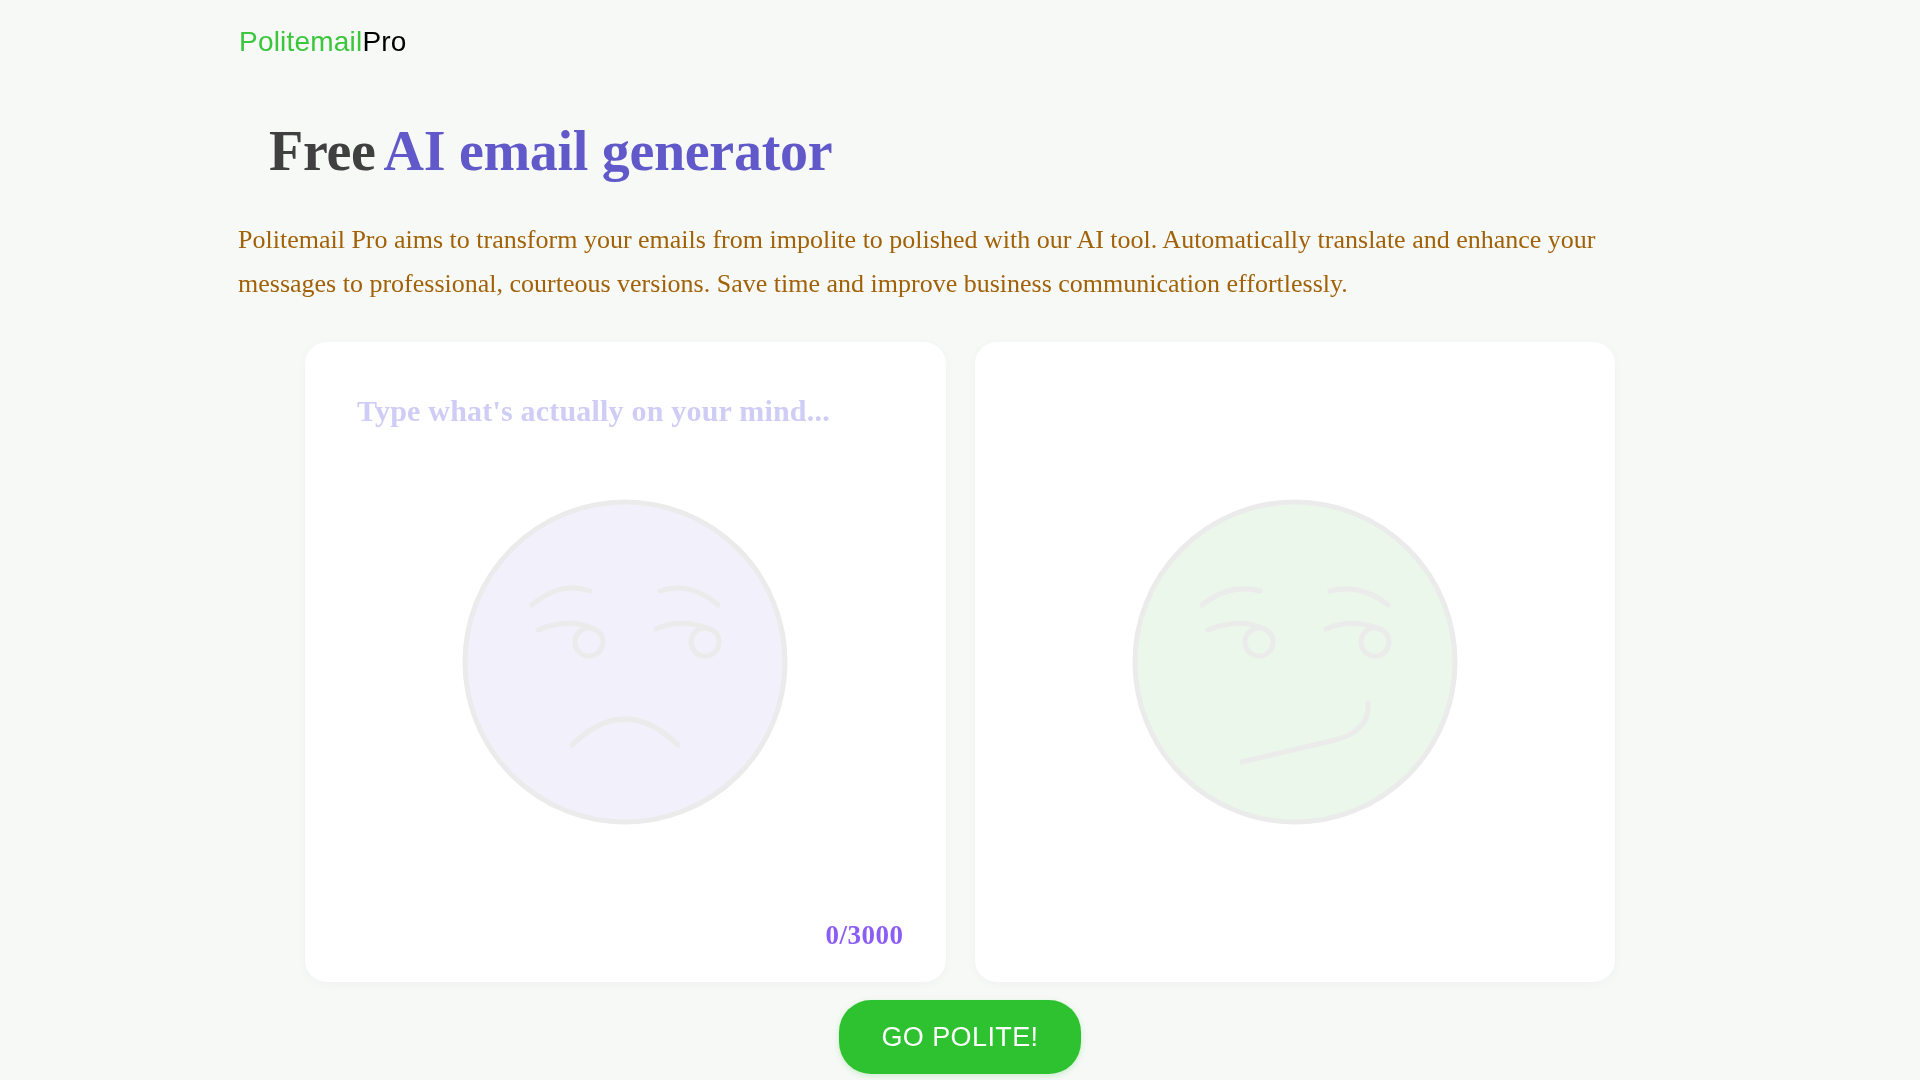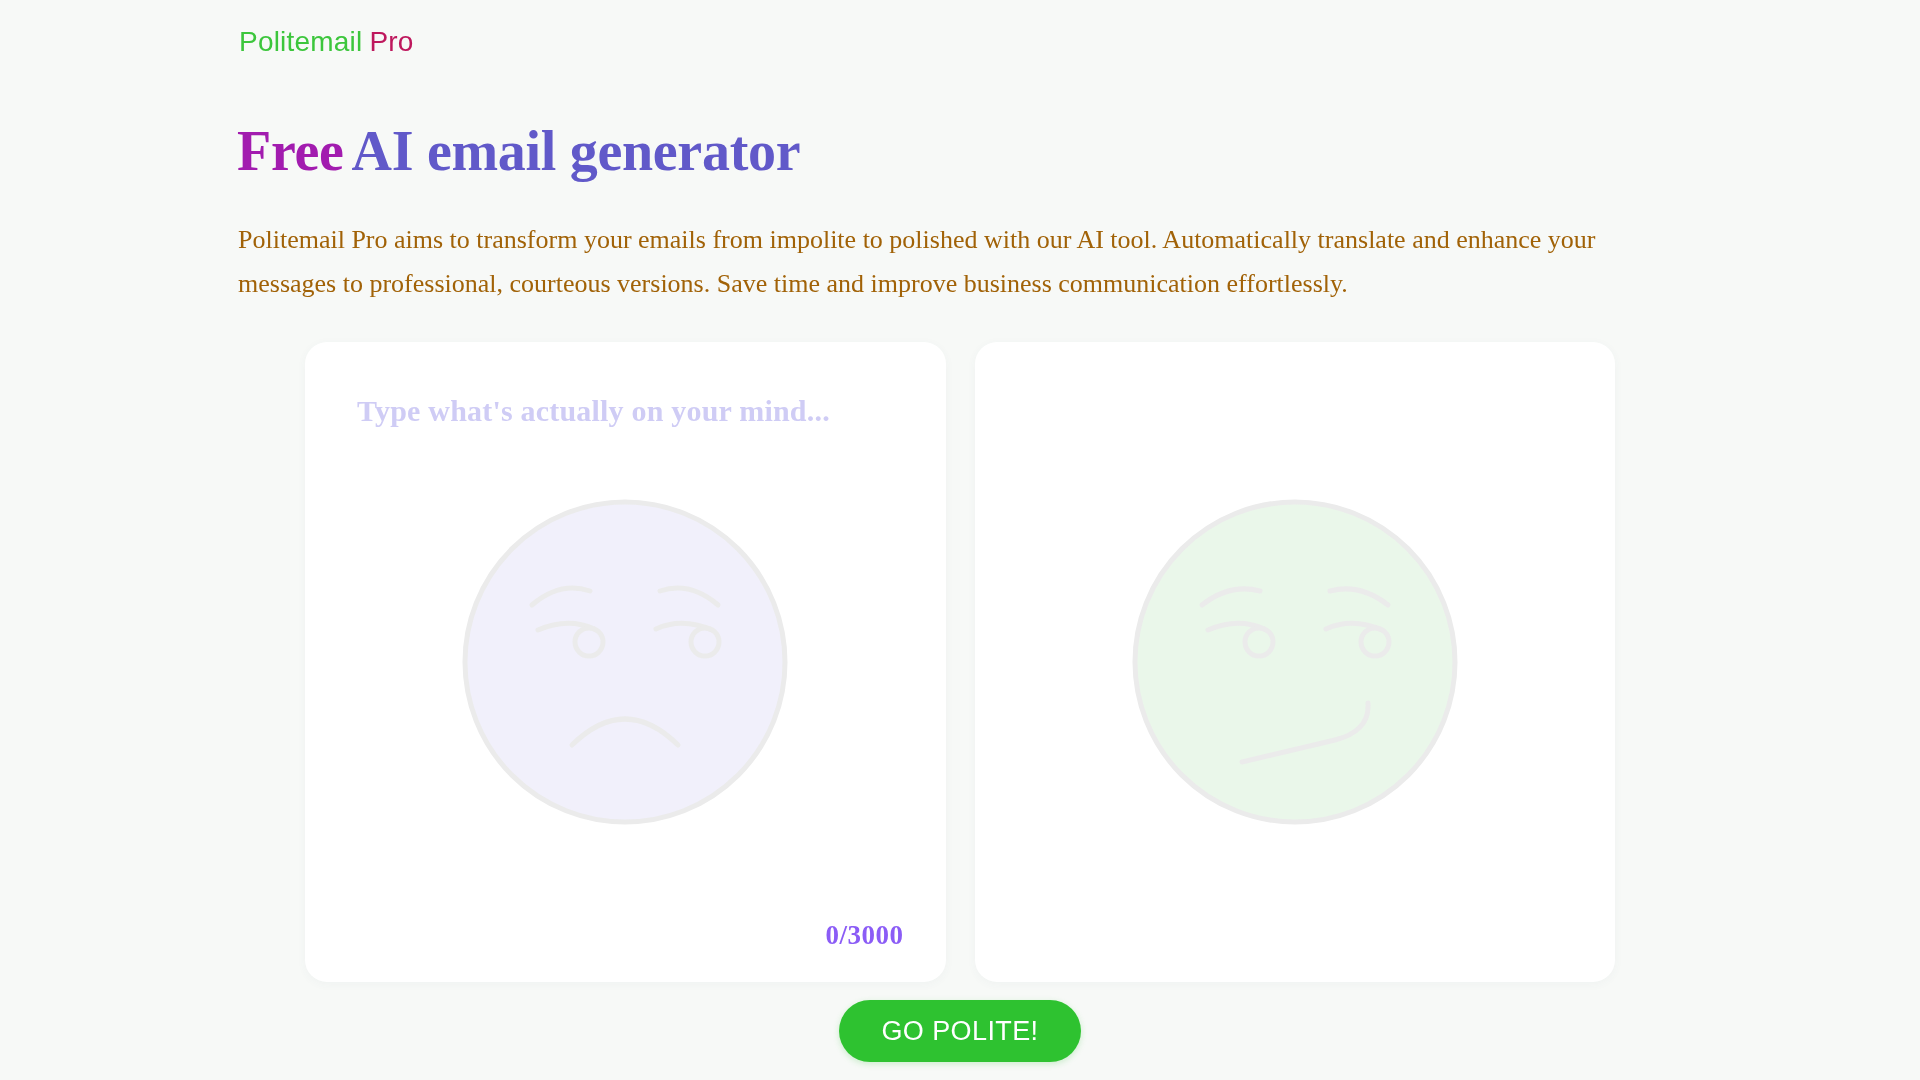--- a/index.html
+++ b/index.html
@@ -28,36 +28,36 @@
     position: absolute;
     left: 239px;
     top: 25px;
     font-family: "Liberation Sans", sans-serif;
     font-size: 28px;
     line-height: 34px;
     letter-spacing: 0.2px;
     white-space: nowrap;
   }
   .brand-name { color: #3cc63c; }
-  .brand-pro  { color: #be185d; margin-left: 7px; }
+  .brand-pro  { color: #000000; }
 
   
   .headline {
     position: absolute;
     left: 237px;
     top: 82px;
     font-family: "Liberation Serif", "DejaVu Serif", serif;
     font-weight: bold;
     font-size: 56px;
     line-height: 62px;
     letter-spacing: -0.3px;
     white-space: nowrap;
     color: #6159c9;
   }
-  .headline .accent { color: #a21caf; }
+  .headline .accent { color: #404040; margin-left: 32px; }
   .headline .rest   { color: #6159c9; margin-left: 8px; }
 
   
   .intro {
     position: absolute;
     left: 238px;
     top: 192px;
     width: 1420px;
     font-family: "Liberation Serif", "DejaVu Serif", serif;
     font-size: 26px;
@@ -131,21 +131,21 @@
     top: 1000px;
     display: flex;
     justify-content: center;
   }
   .submit-btn {
     background: #2ec230;
     color: #ffffff;
     border: none;
     border-radius: 32px;
     padding: 0 42px;
-    height: 62px;
+    height: 74px;
     font-family: "Liberation Sans", sans-serif;
     font-size: 27px;
     letter-spacing: 0.4px;
     cursor: pointer;
     box-shadow: 0 2px 6px rgba(46, 194, 48, 0.22);
     white-space: nowrap;
   }
 </style>
 </head>
 <body>

